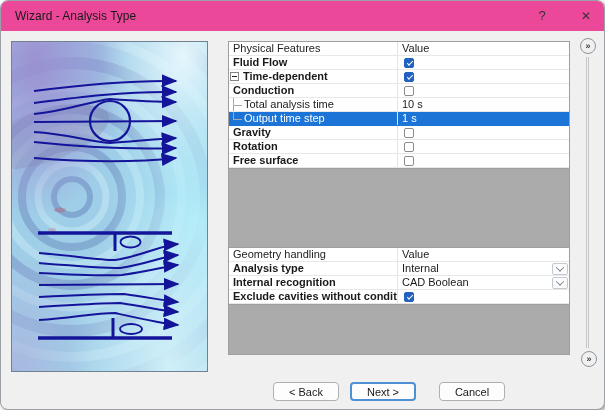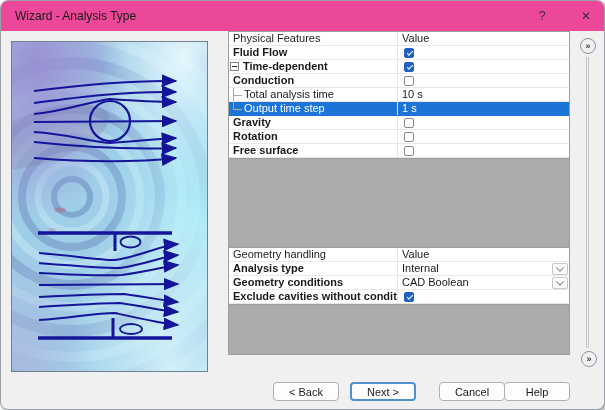--- a/index.html
+++ b/index.html
@@ -19,21 +19,21 @@
   .collapse-btn{position:absolute;width:16px;height:16px;border:1px solid #8f9499;border-radius:50%;
                 box-sizing:border-box;background:#f0f0f0;color:#3c4043;font-size:9px;line-height:14px;
                 text-align:center;font-weight:bold;}
   .collapse-top{left:579px;top:37px;}
   .collapse-bottom{left:580px;top:350px;}
   .splitter-lines{position:absolute;left:585px;top:56px;height:291px;width:3px;
                   border-left:1px solid #c6c6c6;border-right:1px solid #c6c6c6;box-sizing:border-box;}
   
   .grid{position:absolute;left:227px;width:342px;border:1px solid #9e9e9e;box-sizing:border-box;
         background:#fff;display:flex;flex-direction:column;}
-  .grid-upper{top:30px;height:228px;}
+  .grid-upper{top:40px;height:228px;}
   .grid-lower{top:246px;height:108px;}
   .row{display:flex;height:14px;box-sizing:border-box;border-bottom:1px solid #e8e8e8;
        font-size:11px;line-height:13px;color:#1a1a1a;flex:0 0 auto;}
   .cell-name{width:169px;box-sizing:border-box;border-right:1px solid #e3e3e3;padding-left:4px;
              display:flex;align-items:center;overflow:hidden;white-space:nowrap;}
   .cell-value{flex:1;display:flex;align-items:center;padding-left:4px;overflow:hidden;white-space:nowrap;}
   .row.header .cell-name,.row.header .cell-value{color:#222;font-weight:normal;}
   .row .bold{font-weight:bold;}
   .row.selected{background:#1b74d6;color:#fff;border-bottom-color:#1b74d6;}
   .filler{flex:1;background:#ababab;border-top:1px solid #9e9e9e;}
@@ -255,21 +255,21 @@
         </div>
       <div class="cell-value">
         <span>Internal</span>
         <span class="dropdown">
             <span class="chev"></span>
           </span>
       </div>
     </div>
     <div class="row">
       <div class="cell-name">
-          <span class="bold">Geometry conditions</span>
+          <span class="bold">Internal recognition</span>
         </div>
       <div class="cell-value">
         <span>CAD Boolean</span>
         <span class="dropdown">
             <span class="chev"></span>
           </span>
       </div>
     </div>
     <div class="row">
       <div class="cell-name">
@@ -278,15 +278,14 @@
       <div class="cell-value">
           <span class="checkbox on"></span>
         </div>
     </div>
     <div class="filler"></div>
   </div>
 
   <button class="btn btn-back">&lt; Back</button>
   <button class="btn btn-next">Next &gt;</button>
   <button class="btn btn-cancel">Cancel</button>
-  <button class="btn btn-help">Help</button>
 
 </div>
 
 </body></html>

